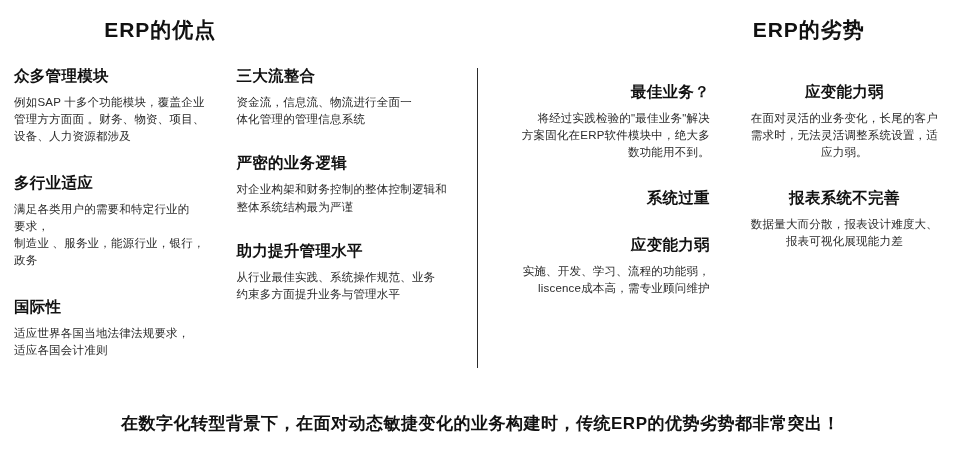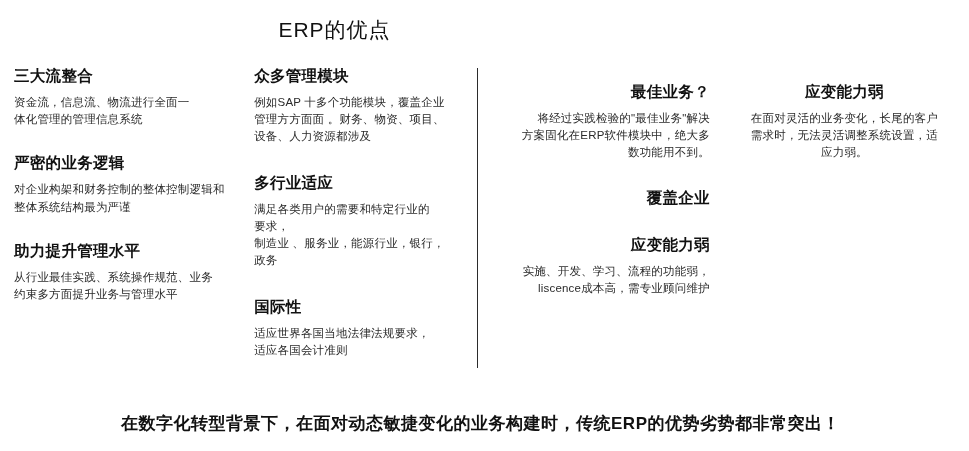--- a/index.html
+++ b/index.html
@@ -23,21 +23,21 @@
   }
   .headings {
     display: flex;
     width: 100%;
     padding-top: 16px;
   }
   .heading {
     flex: 1 1 50%;
     text-align: center;
     font-size: 21px;
-    font-weight: normal;
+    font-weight: bold;
     letter-spacing: 1px;
     color: #111111;
   }
   .heading-left { padding-right: 300px; }
   .heading-right { padding-left: 28px; }
 
   .columns {
     display: flex;
     width: 100%;
     padding: 22px 14px 0 14px;
@@ -98,41 +98,24 @@
     letter-spacing: 0.5px;
   }
 </style>
 </head>
 <body>
 
 <div class="slide">
 
   <div class="headings">
     <div class="heading heading-left">ERP的优点</div>
+    <div class="heading heading-right">ERP的劣势</div>
   </div>
 
   <div class="columns">
-
-    <div class="col col-a">
-      <div class="block">
-        <div class="title">三大流整合</div>
-        <div class="body">资金流，信息流、物流进行全面一
-体化管理的管理信息系统</div>
-      </div>
-      <div class="block">
-        <div class="title">严密的业务逻辑</div>
-        <div class="body">对企业构架和财务控制的整体控制逻辑和
-整体系统结构最为严谨</div>
-      </div>
-      <div class="block">
-        <div class="title">助力提升管理水平</div>
-        <div class="body">从行业最佳实践、系统操作规范、业务
-约束多方面提升业务与管理水平</div>
-      </div>
-    </div>
 
     <div class="col col-b">
       <div class="block">
         <div class="title">众多管理模块</div>
         <div class="body">例如SAP 十多个功能模块，覆盖企业
 管理方方面面 。财务、物资、项目、
 设备、人力资源都涉及</div>
       </div>
       <div class="block">
         <div class="title">多行业适应</div>
@@ -141,45 +124,68 @@
 制造业 、服务业，能源行业，银行，
 政务</div>
       </div>
       <div class="block">
         <div class="title">国际性</div>
         <div class="body">适应世界各国当地法律法规要求，
 适应各国会计准则</div>
       </div>
     </div>
 
+    <div class="col col-a">
+      <div class="block">
+        <div class="title">三大流整合</div>
+        <div class="body">资金流，信息流、物流进行全面一
+体化管理的管理信息系统</div>
+      </div>
+      <div class="block">
+        <div class="title">严密的业务逻辑</div>
+        <div class="body">对企业构架和财务控制的整体控制逻辑和
+整体系统结构最为严谨</div>
+      </div>
+      <div class="block">
+        <div class="title">助力提升管理水平</div>
+        <div class="body">从行业最佳实践、系统操作规范、业务
+约束多方面提升业务与管理水平</div>
+      </div>
+    </div>
+
     <div class="divider"></div>
 
     <div class="col col-c">
       <div class="block">
         <div class="title">最佳业务？</div>
         <div class="body">将经过实践检验的"最佳业务"解决
 方案固化在ERP软件模块中，绝大多
 数功能用不到。</div>
       </div>
       <div class="block">
-        <div class="title">覆盖企业</div>
+        <div class="title">系统过重</div>
       </div>
       <div class="block">
         <div class="title">应变能力弱</div>
         <div class="body">实施、开发、学习、流程的功能弱，
 liscence成本高，需专业顾问维护</div>
       </div>
     </div>
 
     <div class="col col-d">
       <div class="block">
         <div class="title">应变能力弱</div>
         <div class="body">在面对灵活的业务变化，长尾的客户
 需求时，无法灵活调整系统设置，适
 应力弱。</div>
       </div>
+      <div class="block">
+        <div class="title">报表系统不完善</div>
+        <div class="body">数据量大而分散，报表设计难度大、
+报表可视化展现能力差</div>
+      </div>
     </div>
 
   </div>
 
   <div class="footer">在数字化转型背景下，在面对动态敏捷变化的业务构建时，传统ERP的优势劣势都非常突出！</div>
 
 </div>
 
 </body></html>

